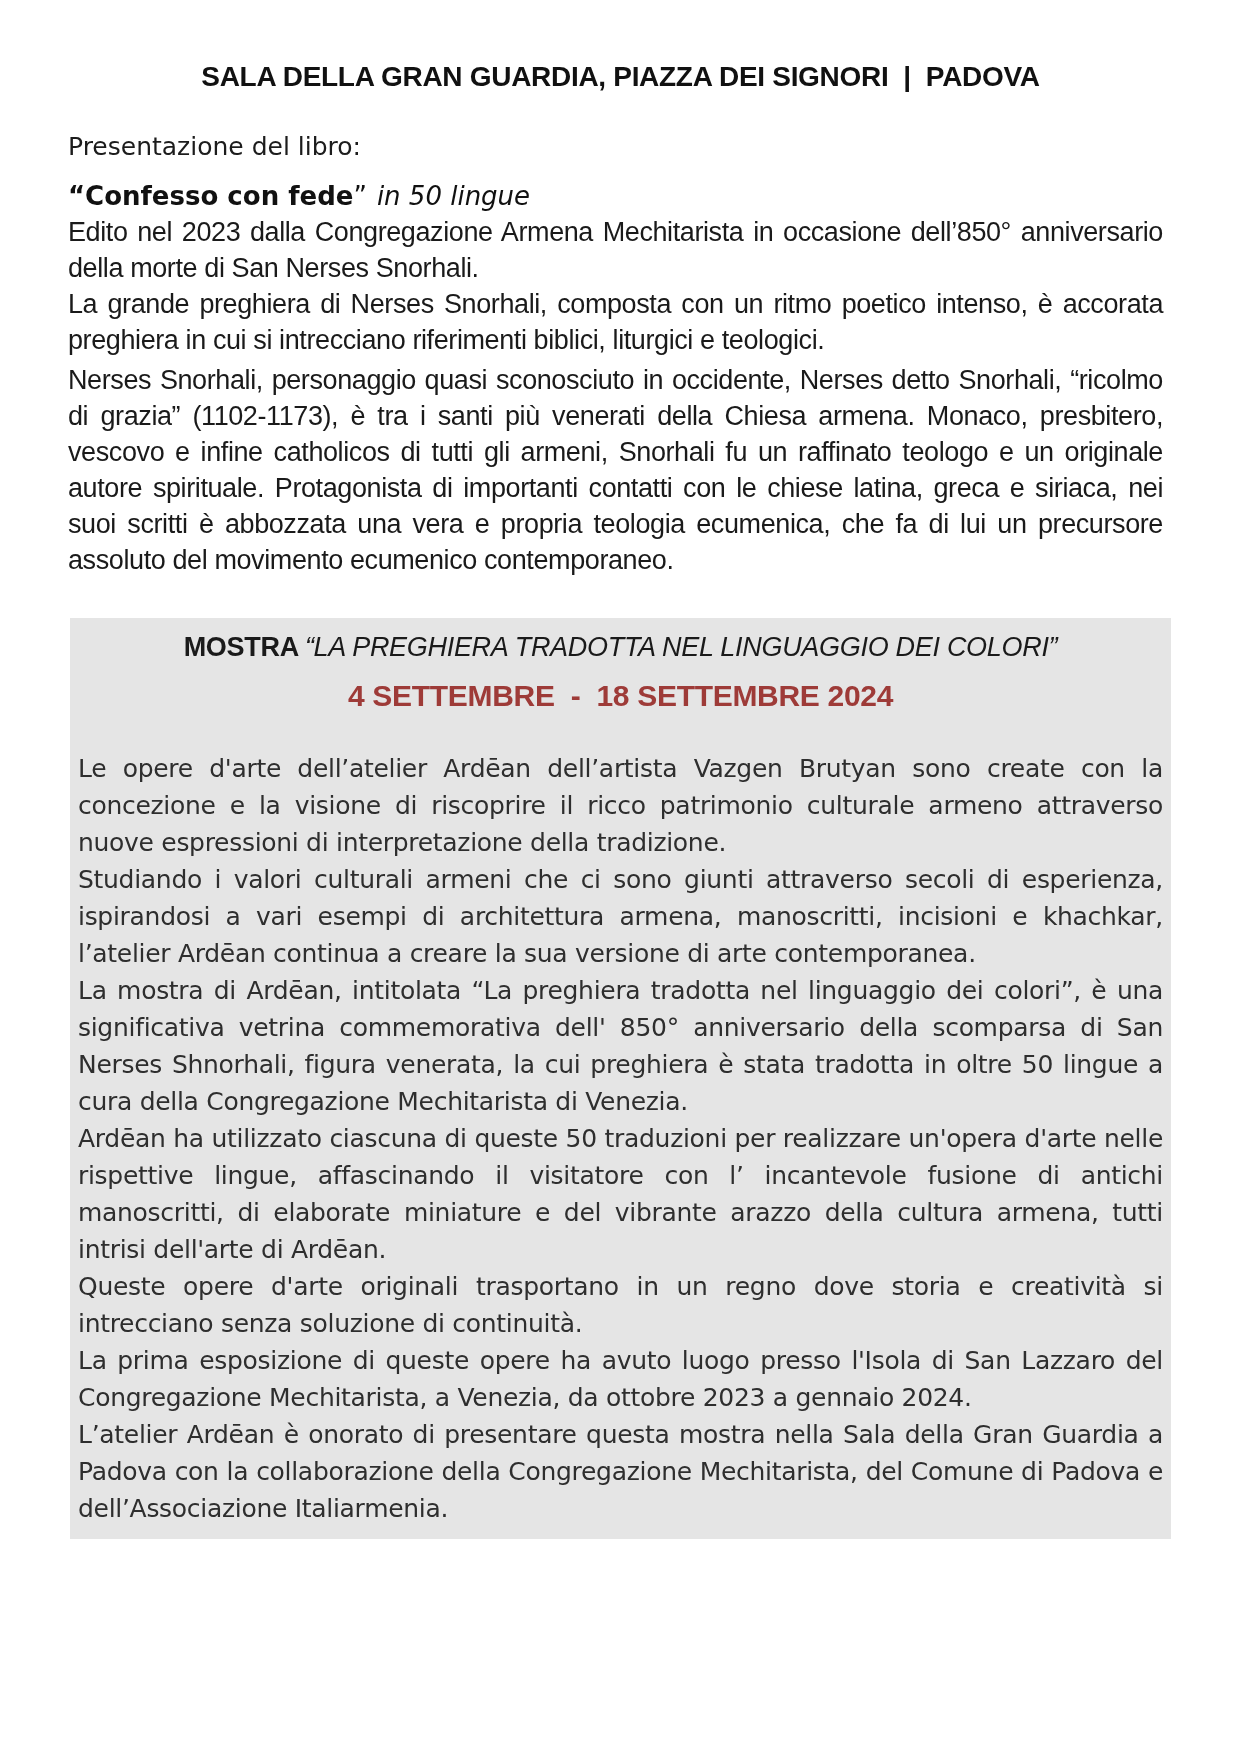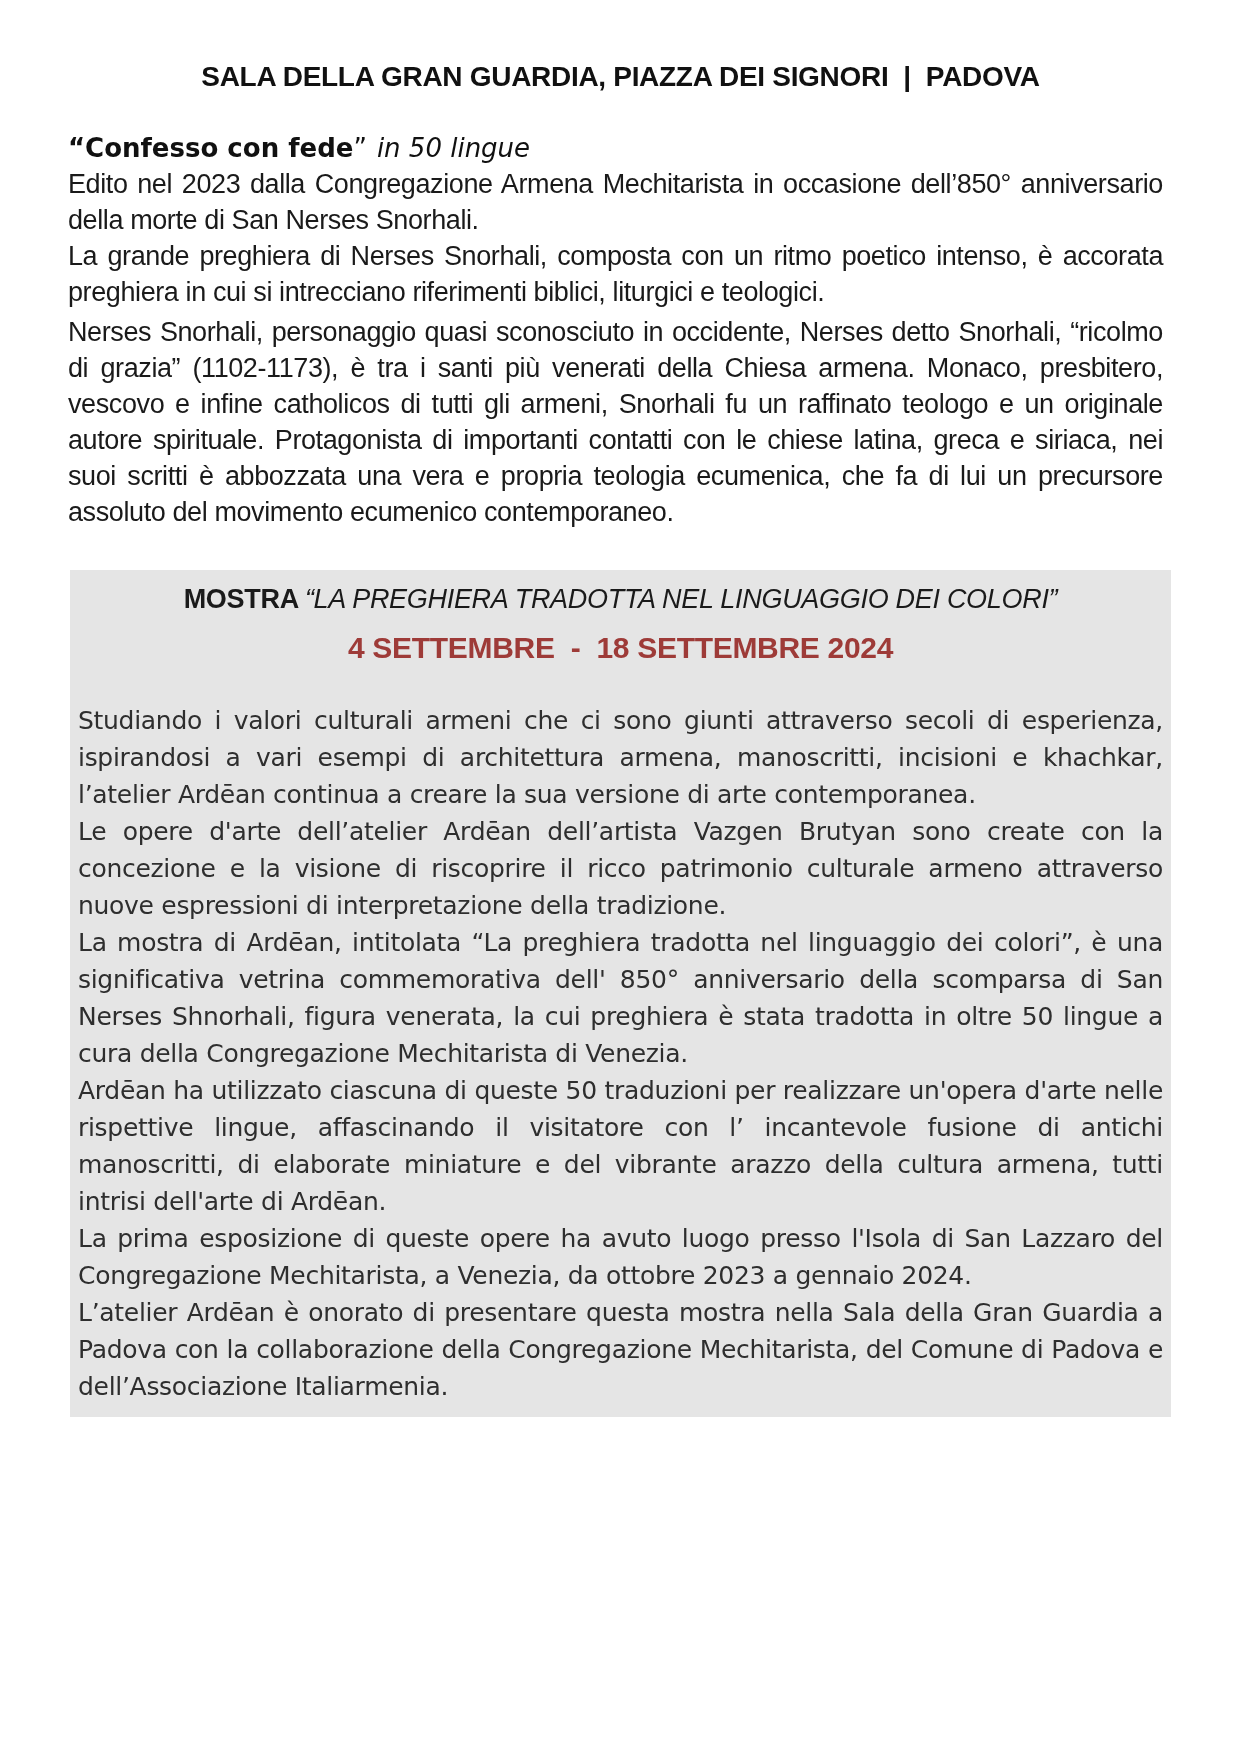--- a/index.html
+++ b/index.html
@@ -111,20 +111,21 @@
 </head>
 <body>
 
 <div class="page">
 
   <div class="doc-title">SALA DELLA GRAN GUARDIA, PIAZZA DEI SIGNORI&nbsp; |&nbsp; PADOVA</div>
 
 
   <div class="intro">
 
+    <div class="presentation-line">Presentazione del libro:</div>
 
     <div class="book-block">
       <div class="book-title-line">
         <span class="bold">“Confesso con fede</span><span>”</span><span class="subtitle">in 50 lingue</span>
       </div>
       <div class="para-narrow">Edito nel 2023  dalla Congregazione Armena Mechitarista in occasione dell’850° anniversario della morte di San Nerses Snorhali.</div>
     </div>
 
     <div class="para-narrow">La grande preghiera di Nerses Snorhali, composta con un ritmo poetico intenso, è accorata  preghiera in cui si intrecciano riferimenti biblici, liturgici e teologici.</div>
 
@@ -133,22 +134,23 @@
 
   <div class="expo-box">
 
     <div class="expo-heading">
       <span class="bold">MOSTRA</span><span class="italic">“LA PREGHIERA TRADOTTA NEL LINGUAGGIO DEI COLORI”</span>
     </div>
 
     <div class="expo-date accent">4 SETTEMBRE&nbsp; -&nbsp; 18 SETTEMBRE 2024</div>
 
     <div class="expo-body">
+      <p class="para">Le opere d'arte dell’atelier Ardēan dell’artista Vazgen Brutyan sono create con la concezione e la visione di riscoprire il ricco patrimonio culturale armeno attraverso nuove espressioni di interpretazione della tradizione.</p>
       <p class="para">Studiando i valori culturali armeni che ci sono giunti attraverso secoli di esperienza, ispirandosi a vari esempi di architettura armena, manoscritti, incisioni e khachkar, l’atelier Ardēan continua a creare la sua versione di arte contemporanea.</p>
-      <p class="para">Le opere d'arte dell’atelier Ardēan dell’artista Vazgen Brutyan sono create con la concezione e la visione di riscoprire il ricco patrimonio culturale armeno attraverso nuove espressioni di interpretazione della tradizione.</p>
       <p class="para">La mostra di Ardēan, intitolata “La preghiera tradotta nel linguaggio dei colori”, è una significativa vetrina commemorativa dell' 850° anniversario della scomparsa di San Nerses Shnorhali, figura venerata, la cui preghiera è stata tradotta in oltre 50 lingue a cura della Congregazione Mechitarista di Venezia.</p>
       <p class="para">Ardēan ha utilizzato ciascuna di queste 50 traduzioni per realizzare un'opera d'arte nelle rispettive lingue, affascinando il visitatore con l’ incantevole fusione di antichi manoscritti, di elaborate miniature e del vibrante arazzo della cultura armena, tutti intrisi dell'arte di Ardēan.</p>
+      <p class="para">Queste opere d'arte originali trasportano in un regno dove storia e creatività si intrecciano senza soluzione di continuità.</p>
       <p class="para">La prima esposizione di queste opere ha avuto luogo presso l'Isola di San Lazzaro del Congregazione Mechitarista, a Venezia, da ottobre 2023 a gennaio 2024.</p>
       <p class="para">L’atelier Ardēan è onorato di presentare questa mostra nella Sala della Gran Guardia a Padova con la collaborazione della Congregazione Mechitarista, del Comune di Padova e dell’Associazione Italiarmenia.</p>
     </div>
   </div>
 
 </div>
 
 </body></html>

